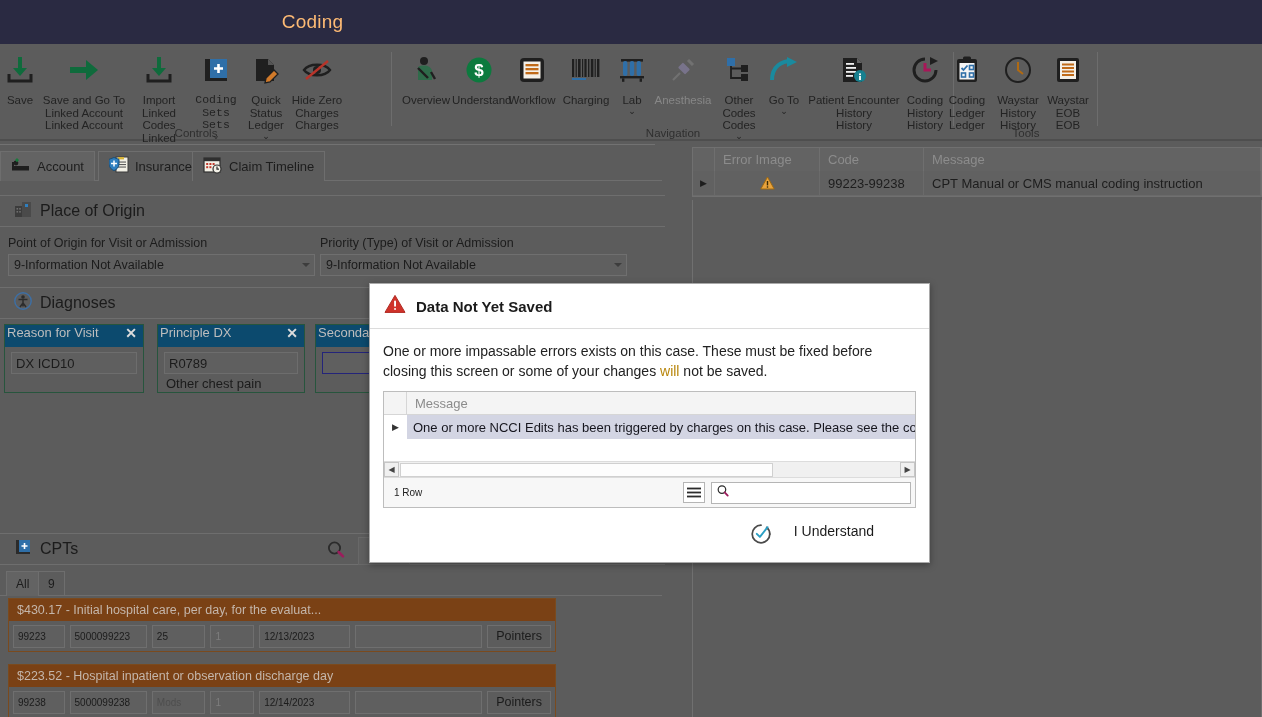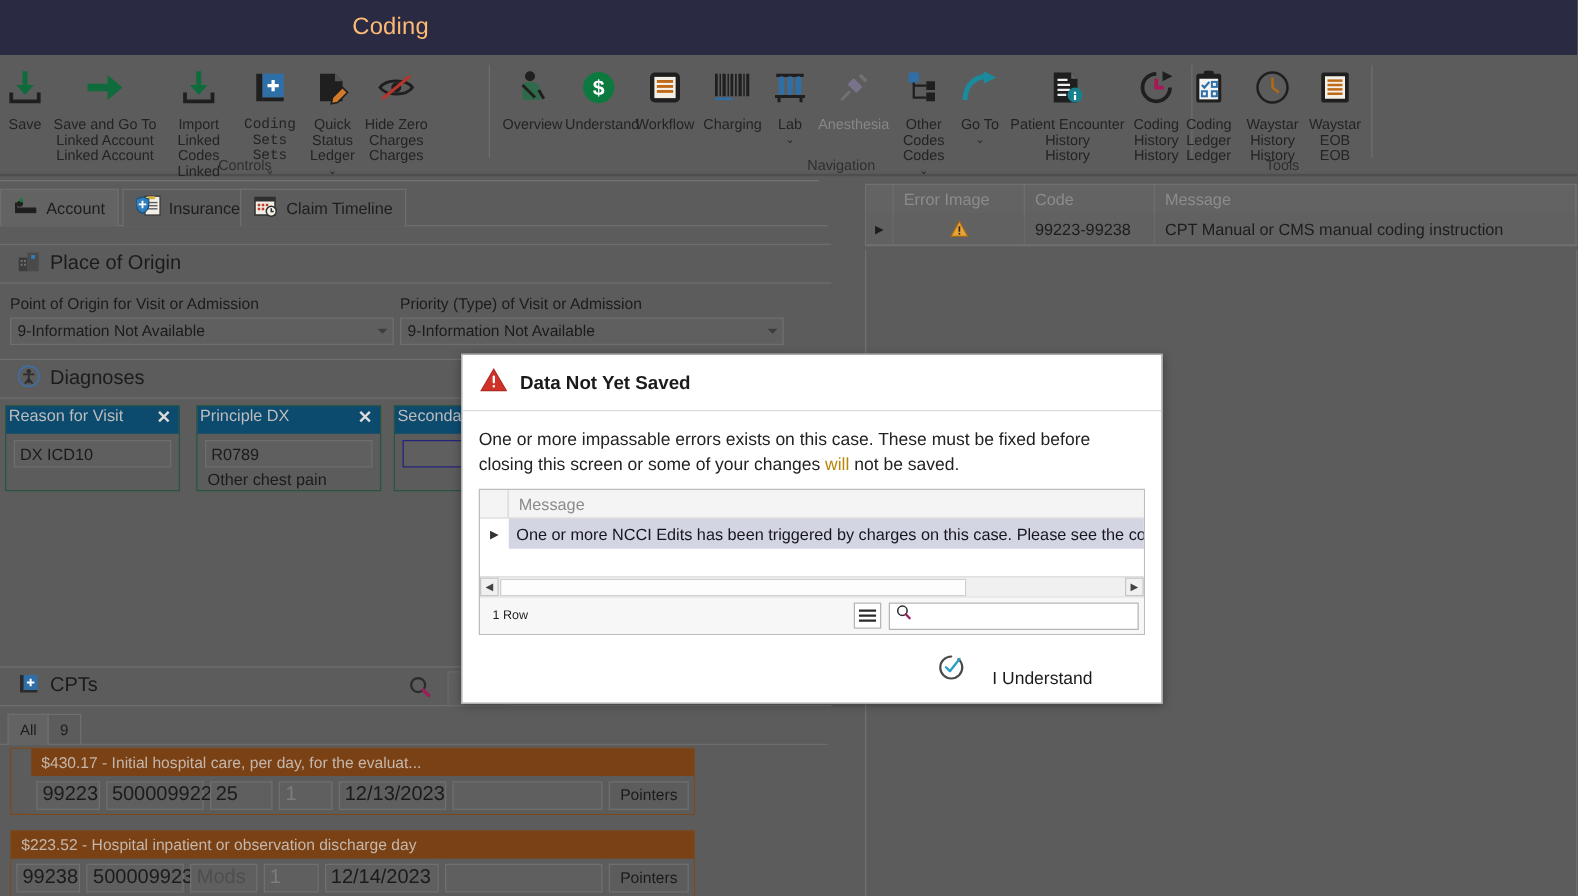--- a/index.html
+++ b/index.html
@@ -118,21 +118,21 @@
     height: 22px; background: #7a4115; color: #c4b6ab; font-size: 12.5px;
     display: flex; align-items: center; padding: 0 8px; justify-content: space-between;
   }
   .cptrow .cbody {
     height: 30px; display: flex; align-items: center; gap: 5px;
     padding: 3px 4px; background: #5c5c5c;
   }
   .cf {
     height: 23px; background: #5f5f5f; border: 1px solid #6f6f6f;
     display: flex; align-items: center; padding-left: 4px;
-    font-size: 16px; color: #1b1b1b; position: relative;
+    font-size: 10px; color: #1b1b1b; position: relative;
   }
   .cf.placeholder { color: #4e4e4e; }
   .cf.spin { color: #7d7d7d; padding-right: 14px; }
   .ptrbtn {
     height: 23px; padding: 0 8px; background: #5c5c5c; border: 1px solid #6f6f6f;
     font-size: 12.5px; color: #1b1b1b; display: flex; align-items: center;
   }
 
   
   .rightpanel {
@@ -195,21 +195,21 @@
     height: 30px; background: #f7f7f7; border-top: 1px solid #dcdcdc;
     display: flex; align-items: center; padding: 0 4px 0 10px; gap: 6px;
   }
   .mgfoot .rowcount { font-size: 10px; color: #1c1c1c; flex: 1; }
   .menubtn { width: 22px; height: 21px; border: 1px solid #b5b5b5; background: #fff;
              display:flex;align-items:center;justify-content:center; }
   .searchbox { width: 200px; height: 22px; border: 1px solid #b5b5b5; background:#fff;
                display:flex;align-items:center; gap:4px; padding-left: 4px; }
   .searchbox input { border:none; outline:none; font-size:12px; width: 160px; font-family:"Liberation Sans",sans-serif;}
   .mfoot { height: 56px; flex: none; display: flex; align-items: center; justify-content: flex-end; padding-right: 55px; gap: 14px; }
-  .understand { display: flex; align-items: flex-end; gap: 22px; cursor: pointer; }
+  .understand { display: flex; align-items: flex-start; gap: 22px; cursor: pointer; }
   .understand .ulbl { font-size: 14px; color: #1b1b1b; }
 </style>
 </head>
 <body>
 
 <div id="app">
 
   <div id="dimmed">
 
     <div class="titlebar">
@@ -621,21 +621,21 @@
       <div class="cpttabline" style="left:0; top:452px; width:662px;"></div>
       <div id="cpt-tabs">
           <div class="minitab active" style="left: 6px; top: 428px;">
             <span>All</span>
           </div>
           <div class="minitab" style="left: 38px; top: 428px;">
             <span>9</span>
           </div>
         </div>
       <div id="cpt-rows">
-          <div class="cptrow" style="top: 455px; padding-left: 16px;">
+          <div class="cptrow" style="top: 455px;">
             <div class="chdr">
               <span>$430.17 - Initial hospital care, per day, for the evaluat...</span>
             </div>
             <div class="cbody">
               <div class="cf" style="width: 52px;">99223</div>
               <div class="cf" style="width: 78px;">5000099223</div>
               <div class="cf" style="width: 54px;">25</div>
               <div class="cf spin" style="width: 44px;">1</div>
               <div class="cf" style="width: 92px;">12/13/2023</div>
               <div class="cf" style="width: 128px;"></div>

